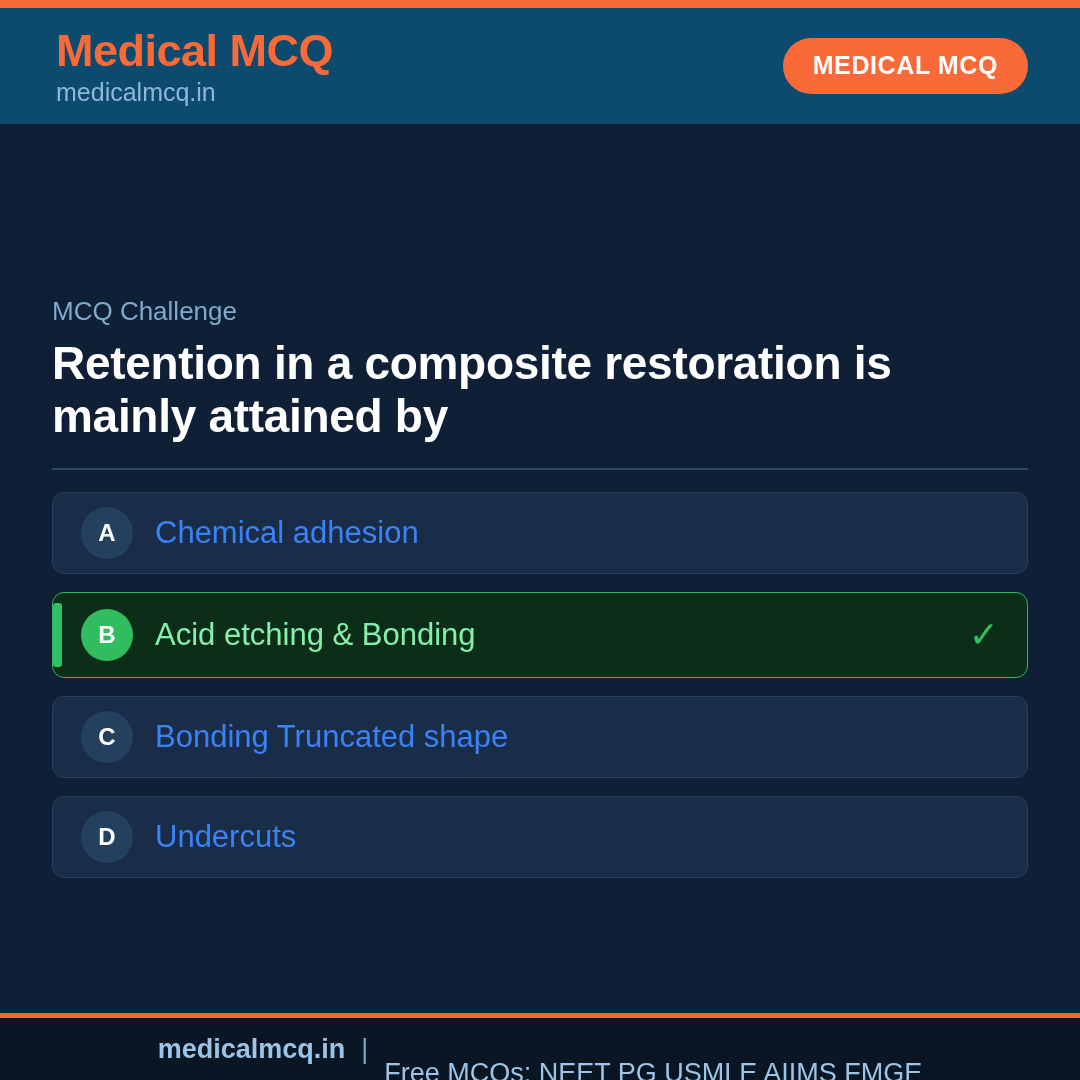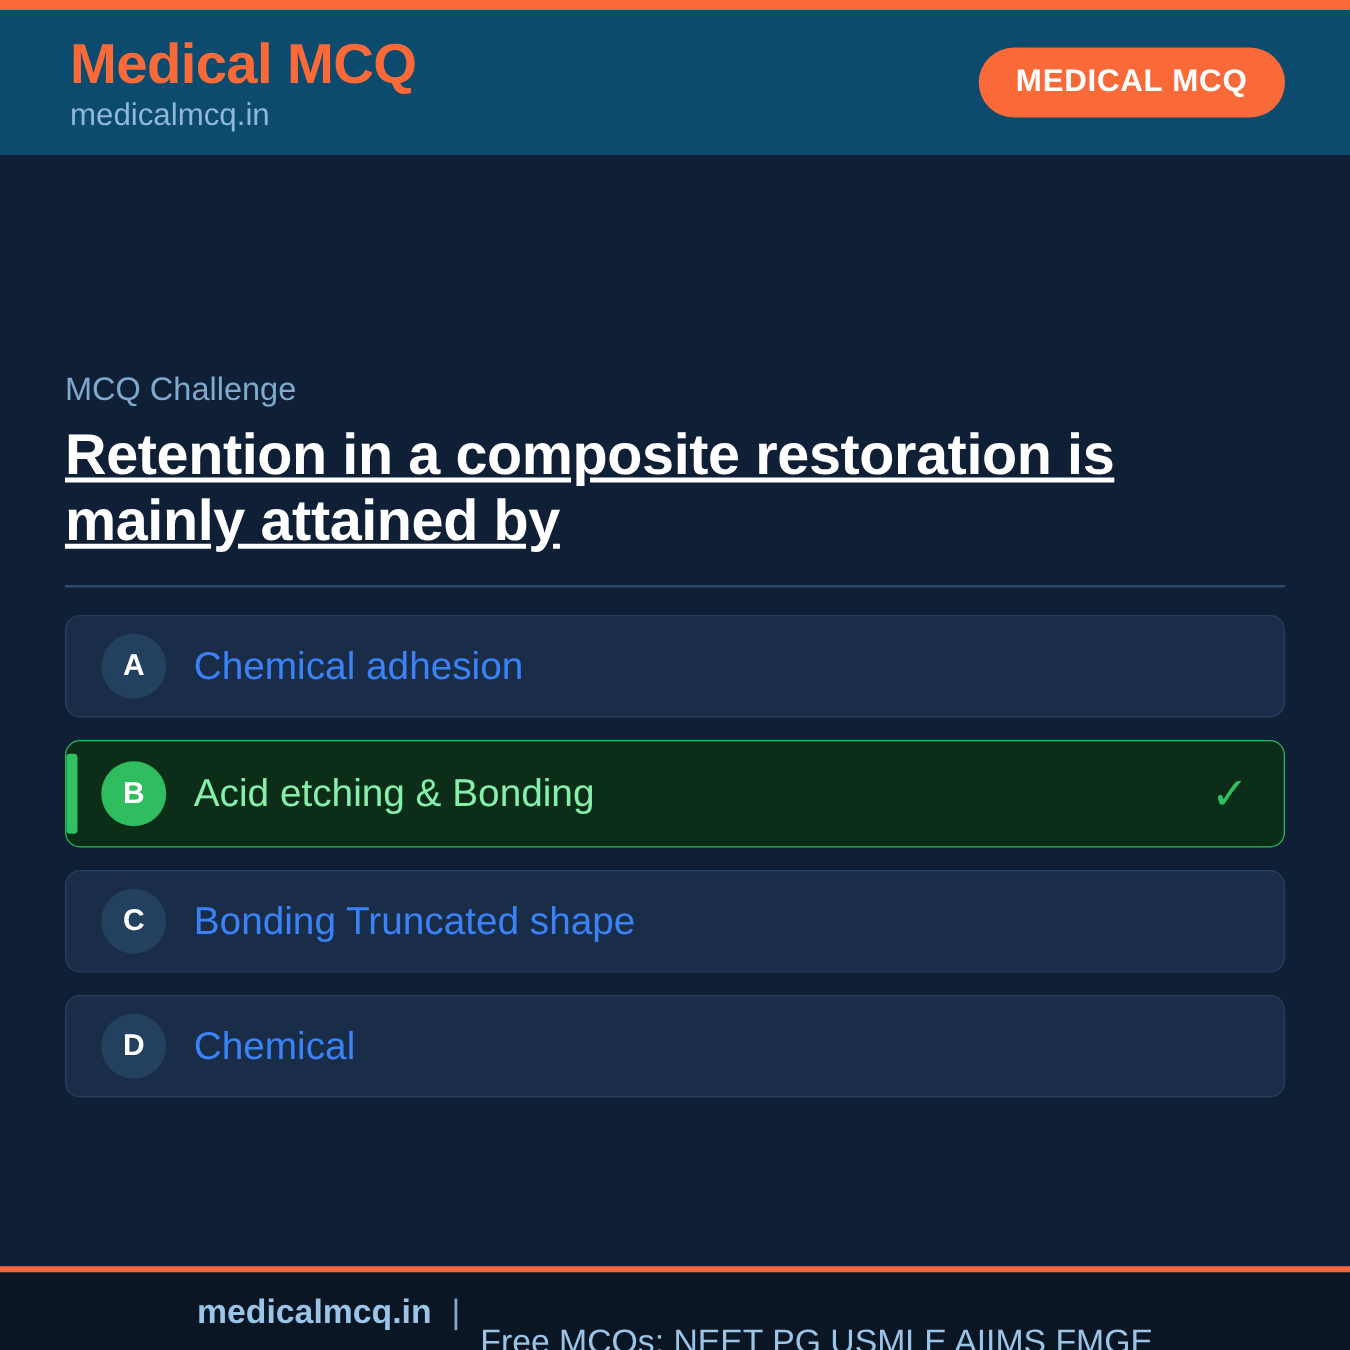--- a/index.html
+++ b/index.html
@@ -108,21 +108,20 @@
     line-height: 1.2;
     margin-bottom: 10px;
   }
   .question-title {
     font-size: 46px;
     font-weight: bold;
     color: #ffffff;
     line-height: 1.14;
     letter-spacing: -0.3px;
     max-width: 960px;
-    text-decoration: underline;
   }
   .rule {
     height: 2px;
     background: #2f4straight;
     background: #2e4a6b;
     margin-top: 26px;
     margin-bottom: 22px;
     width: 100%;
   }
 
@@ -278,21 +277,21 @@
       </div>
 
       <div class="option">
         <div class="badge">C</div>
         <div class="label">Bonding Truncated shape</div>
         <div class="tick"></div>
       </div>
 
       <div class="option">
         <div class="badge">D</div>
-        <div class="label">Chemical</div>
+        <div class="label">Undercuts</div>
         <div class="tick"></div>
       </div>
 
     </div>
 
     <div class="spacer"></div>
   </div>
 
   <div class="footer-rule"></div>
 

